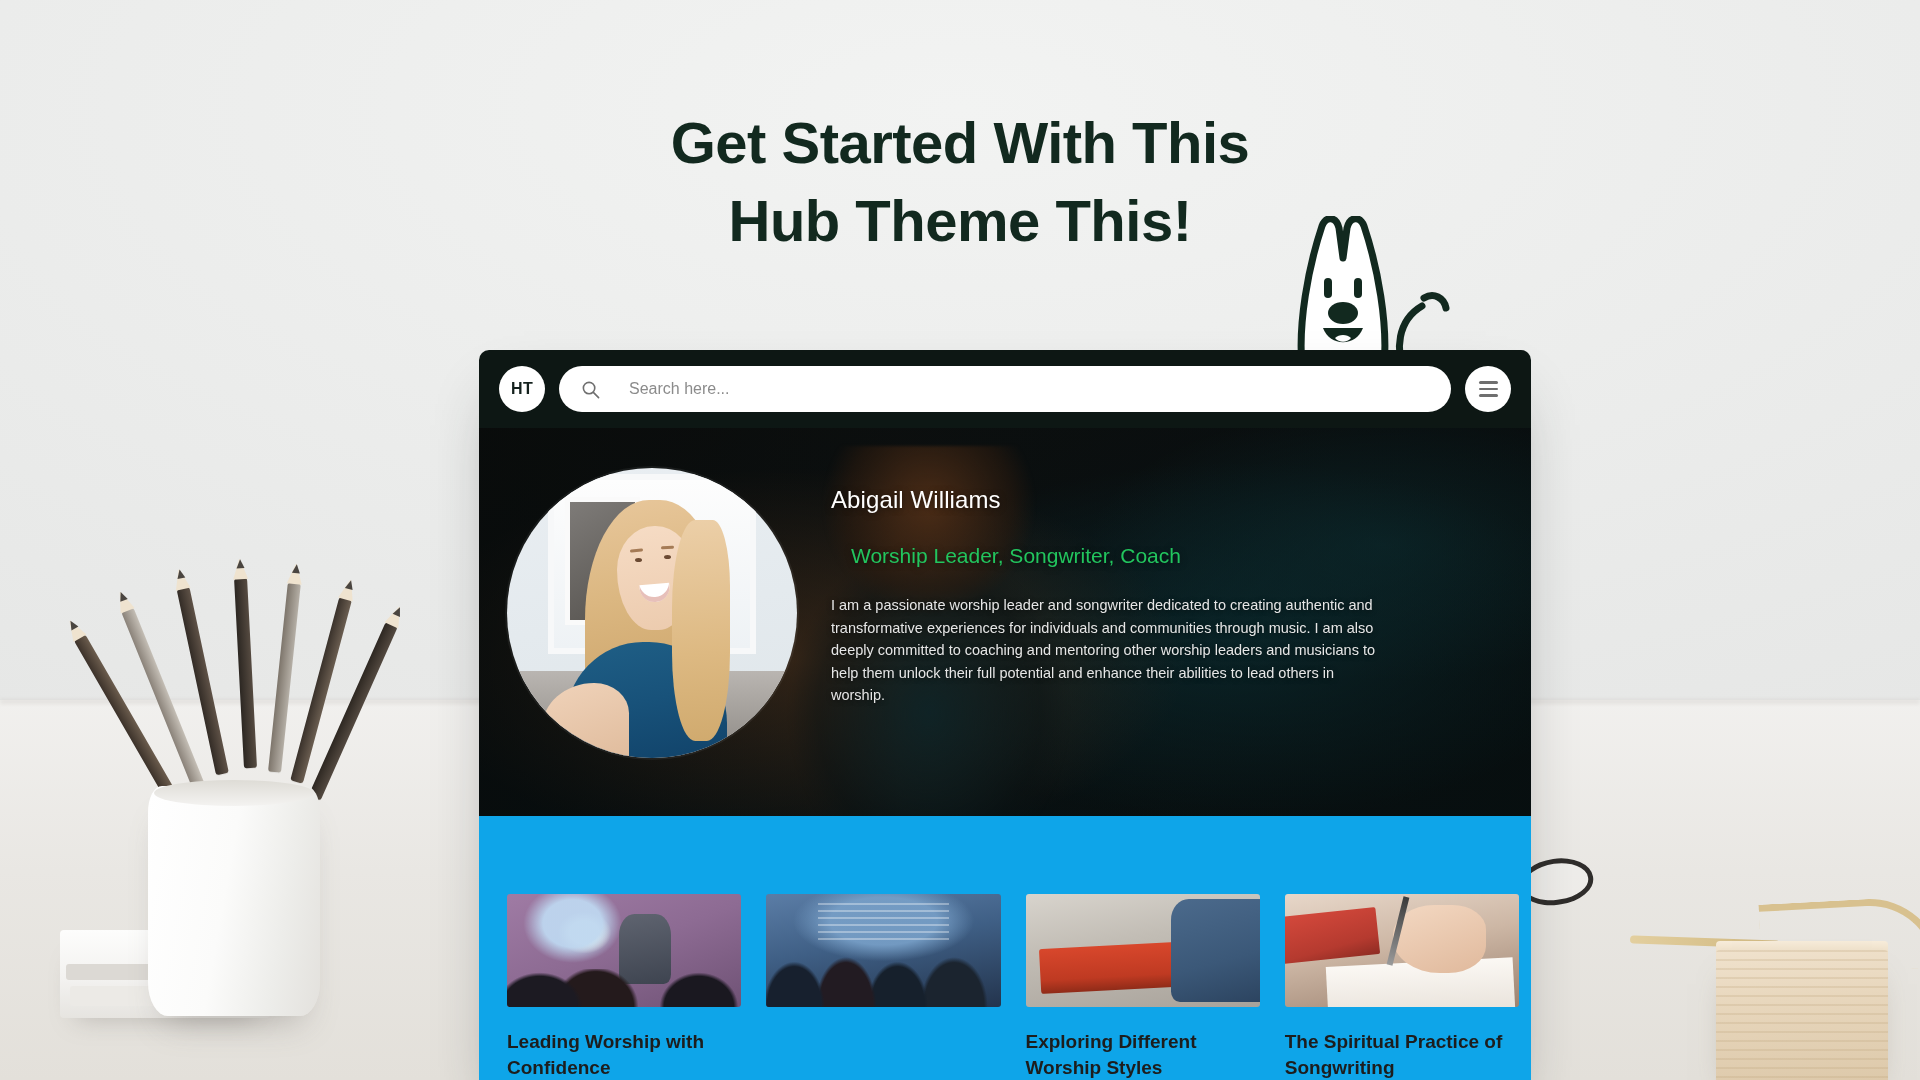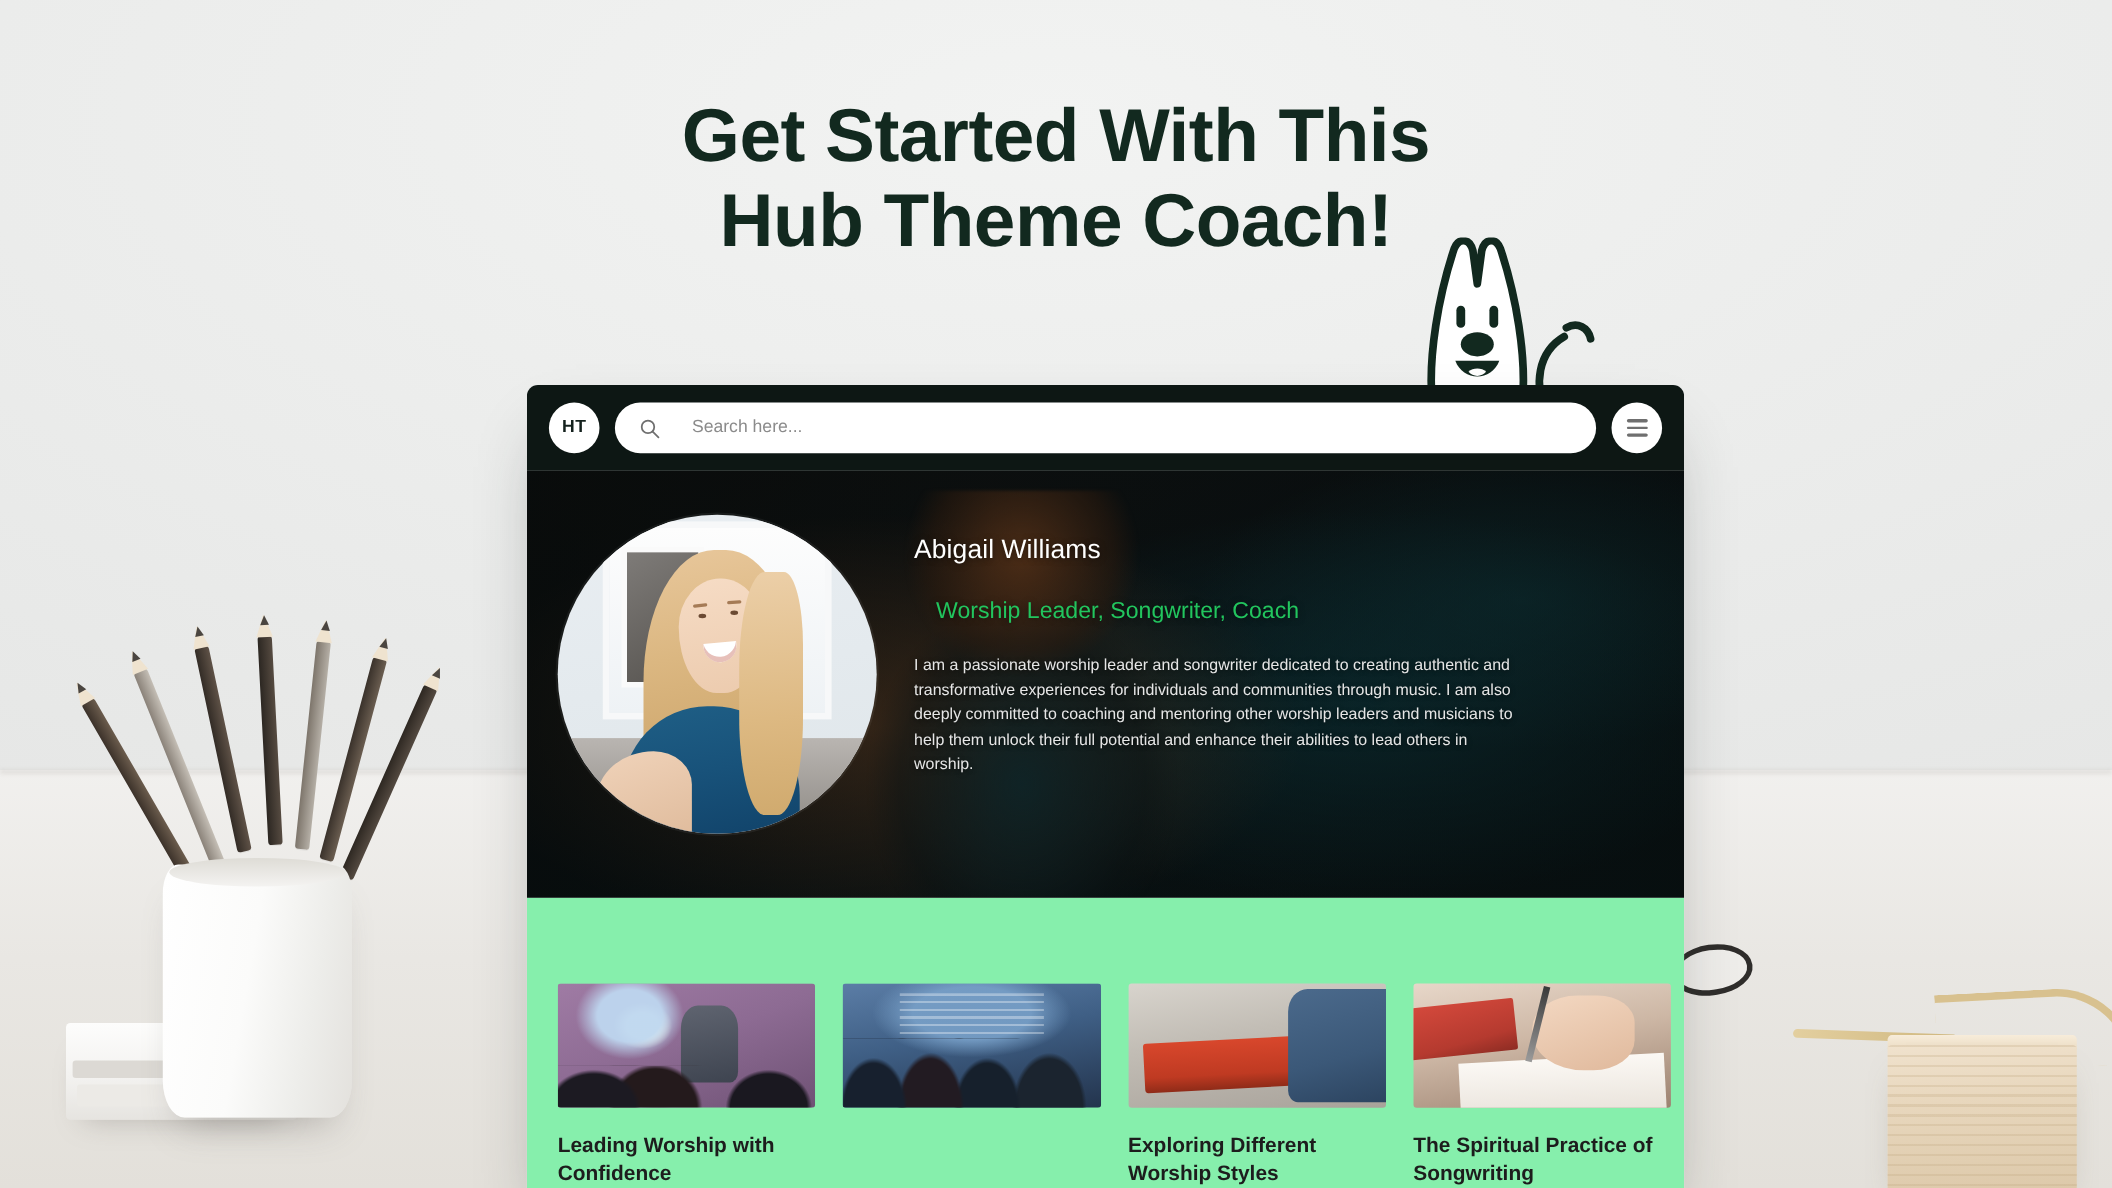--- a/index.html
+++ b/index.html
@@ -150,24 +150,24 @@
     width: 52px; height: 30px;
     border: 6px solid #d9c291;
     border-bottom-color: transparent;
     border-radius: 40px 40px 0 0;
     transform: rotate(-22deg);
   }
 
   
   .headline {
     position: absolute;
-    left: 0; right: 0; top: 84px;
+    left: 0; right: 0; top: 104px;
     text-align: center;
     color: #12291f;
-    font-size: 68px;
+    font-size: 58px;
     line-height: 78px;
     font-weight: 700;
     letter-spacing: -0.5px;
     font-family: "Liberation Sans", sans-serif;
   }
   .headline .l2 { display:block; }
 
   
   .mascot {
     position: absolute;
@@ -368,21 +368,21 @@
   }
   .hero-bio {
     color: #e6e6e6;
     font-size: 14.5px;
     line-height: 22.5px;
     text-shadow: 0 1px 5px rgba(0,0,0,.55);
   }
 
   
   .articles {
-    background: #86efac;
+    background: #0ea5e9;
     padding: 78px 12px 0 28px;
   }
   .card-grid {
     display: grid;
     grid-template-columns: repeat(4, 1fr);
     gap: 25px;
   }
   .card-thumb {
     width: 100%;
     height: 113px;
@@ -509,21 +509,21 @@
     <div class="lens r"></div>
   </div>
   <div class="gold-clip"></div>
   <div class="gold-wire"></div>
   <div class="gold-wire2"></div>
   <div class="wood-top"></div>
   <div class="wood-block"></div>
 
   <h1 class="headline">
     <span>Get Started With This</span>
-    <span class="l2">Hub Theme Coach!</span>
+    <span class="l2">Hub Theme This!</span>
   </h1>
 
   <svg class="mascot-arm" viewBox="0 0 60 110">
     <path d="M14 104 C 2 78, 6 48, 30 34" fill="none" stroke="#12291f" stroke-width="7" stroke-linecap="round"></path>
     <path d="M32 26 C 42 20, 52 26, 54 36" fill="none" stroke="#12291f" stroke-width="7" stroke-linecap="round"></path>
   </svg>
 
   <svg class="mascot" viewBox="0 0 130 150">
     <path d="M24 150 C 20 108, 30 52, 44 10 C 48 0, 58 0, 61 12 L 65 42 L 69 12 C 72 0, 82 0, 86 10 C 100 52, 110 108, 106 150 Z" fill="#ffffff" stroke="#12291f" stroke-width="7" stroke-linejoin="round"></path>
     <rect x="46" y="62" width="8" height="20" rx="4" fill="#12291f"></rect>

